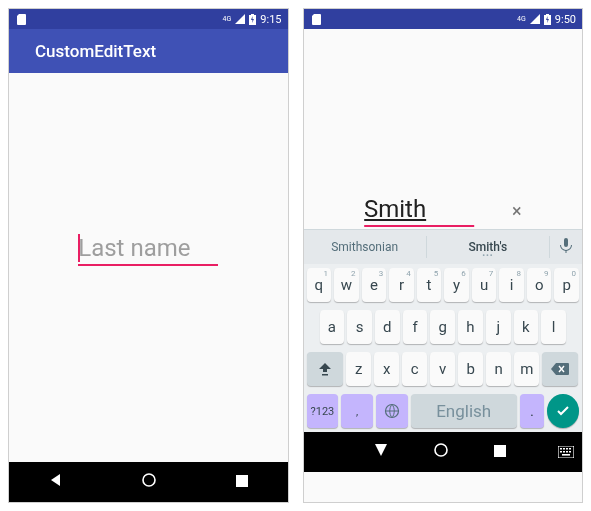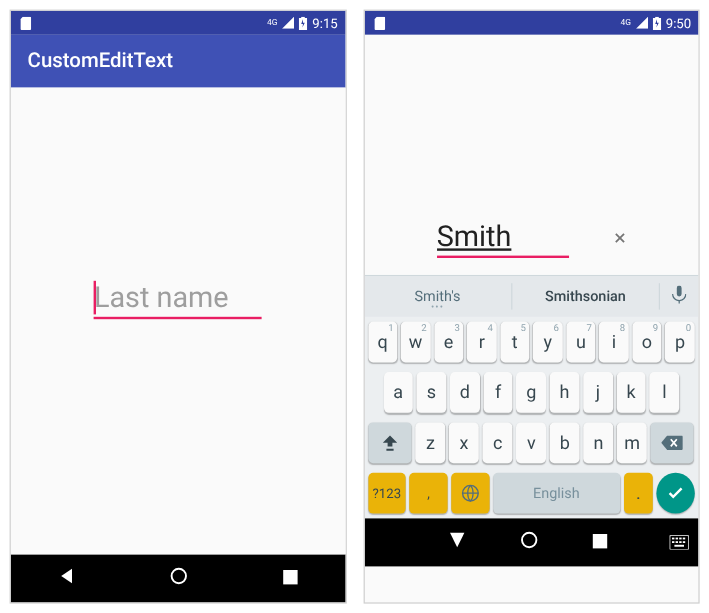--- a/index.html
+++ b/index.html
@@ -32,21 +32,21 @@
       gap: 4px;
     }
     .status-left { margin-right: auto; margin-left: 2px; }
     .sicon { display: inline-flex; align-items: center; }
     .app-bar {
       height: 44px;
       background: #3f51b5;
       color: #fff;
       display: flex;
       align-items: center;
-      padding: 0 14px;
+      padding: 0 26px;
       font-size: 17px;
       font-weight: 500;
     }
     .content {
       flex: 1;
       background: #fafafa;
       position: relative;
     }
     .edit-wrap {
       position: absolute;
@@ -150,23 +150,23 @@
     .key sup {
       position: absolute;
       top: 1px;
       right: 3px;
       font-size: 8px;
       color: #90a4ae;
     }
     .krow.r2 { padding-left: 16px; padding-right: 16px; }
     .krow.r2 .key { max-width: 25px; }
     .key.wide { max-width: 36px; background: #cfd8dc; }
-    .key.space { flex: 3; max-width: none; background: #cfd8dc; font-size: 12px; color: #78909c; }
+    .key.space { flex: 3; max-width: none; background: #cfd8dc; font-size: 17px; color: #78909c; }
     .key.enter { background: #009688; color: #fff; border-radius: 50%; max-width: 34px; }
-    .key.dark { background: #eab308; }
+    .key.dark { background: #c4b5fd; }
     .krow.r4 .key { max-width: none; }
     .krow.r4 .small { flex: 0.9; font-size: 11px; }
     .krow.r4 .globe { flex: 0.9; }
     .krow.r4 .dot { flex: 0.7; }
     .krow.r4 .enter { flex: 0.9; }
   </style>
 </head>
 <body>
 
 <div class="phone">
@@ -233,30 +233,30 @@
     </span>
     <span class="sicon">
       <svg width="7" height="11" viewBox="0 0 7 11">
           <path fill="#fff" d="M2 0h3v1h2v10H0V1h2z"></path>
           <path fill="#303f9f" d="M3.5 2L2 6h1.5L3 9l2-4H3.5z"></path>
         </svg>
     </span>
     <span>9:50</span>
   </div>
   <div class="content" style="flex:none;height:200px">
-    <div class="edit-wrap" style="bottom:14px">
+    <div class="edit-wrap" style="bottom:2px">
       <input class="edit-field edit-value" style="text-decoration: underline;" value="Smith">
       <span class="clear-btn">×</span>
     </div>
   </div>
 
   <div class="keyboard">
     <div class="sugg-row">
+      <div class="sugg">Smithsonian</div>
       <div class="sugg"><span>Smith's</span><span class="sugg-dots">•••</span></div>
-      <div class="sugg">Smithsonian</div>
       <div class="mic">
         <svg width="12" height="16" viewBox="0 0 12 16">
             <path fill="#546e7a" d="M6 0a2 2 0 0 1 2 2v5a2 2 0 1 1-4 0V2a2 2 0 0 1 2-2zm-5 7a5 5 0 0 0 10 0h1a6 6 0 0 1-5.5 6v2h-1v-2A6 6 0 0 1 0 7z"></path>
           </svg>
       </div>
     </div>
     <div class="krow" id="krow1">
         <div class="key">q<sup>1</sup></div>
         <div class="key">w<sup>2</sup></div>
         <div class="key">e<sup>3</sup></div>

